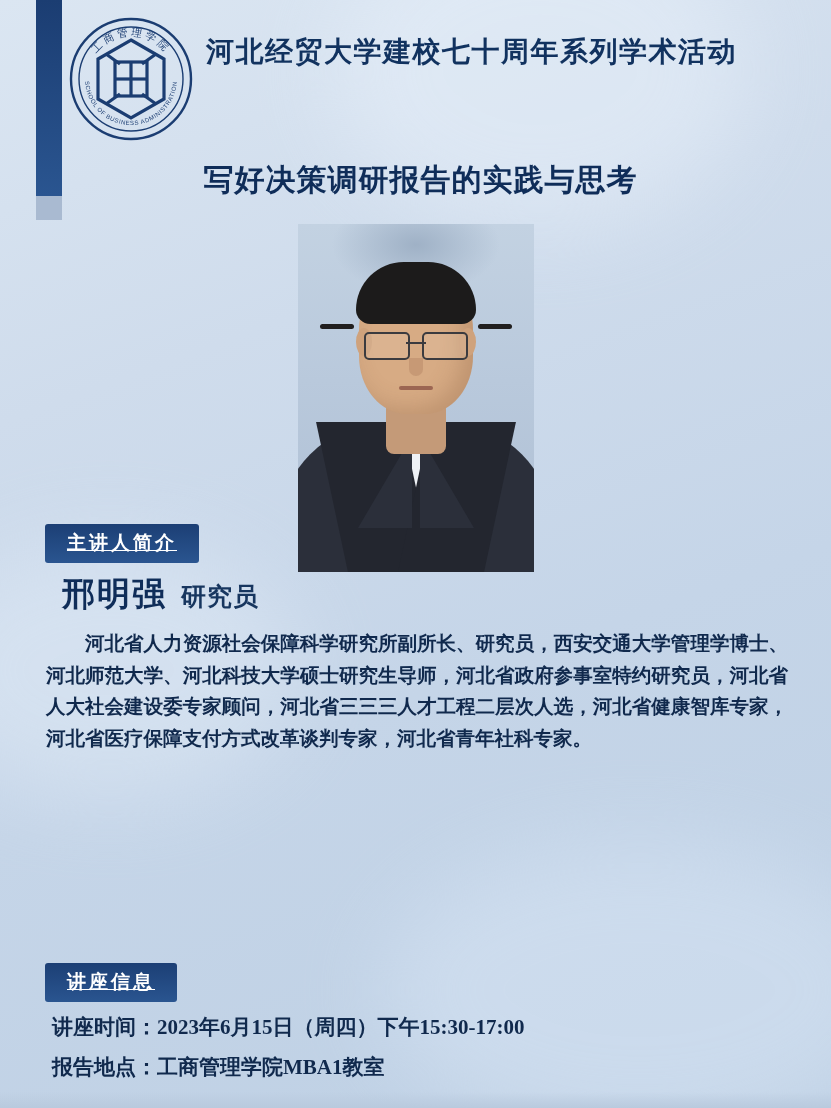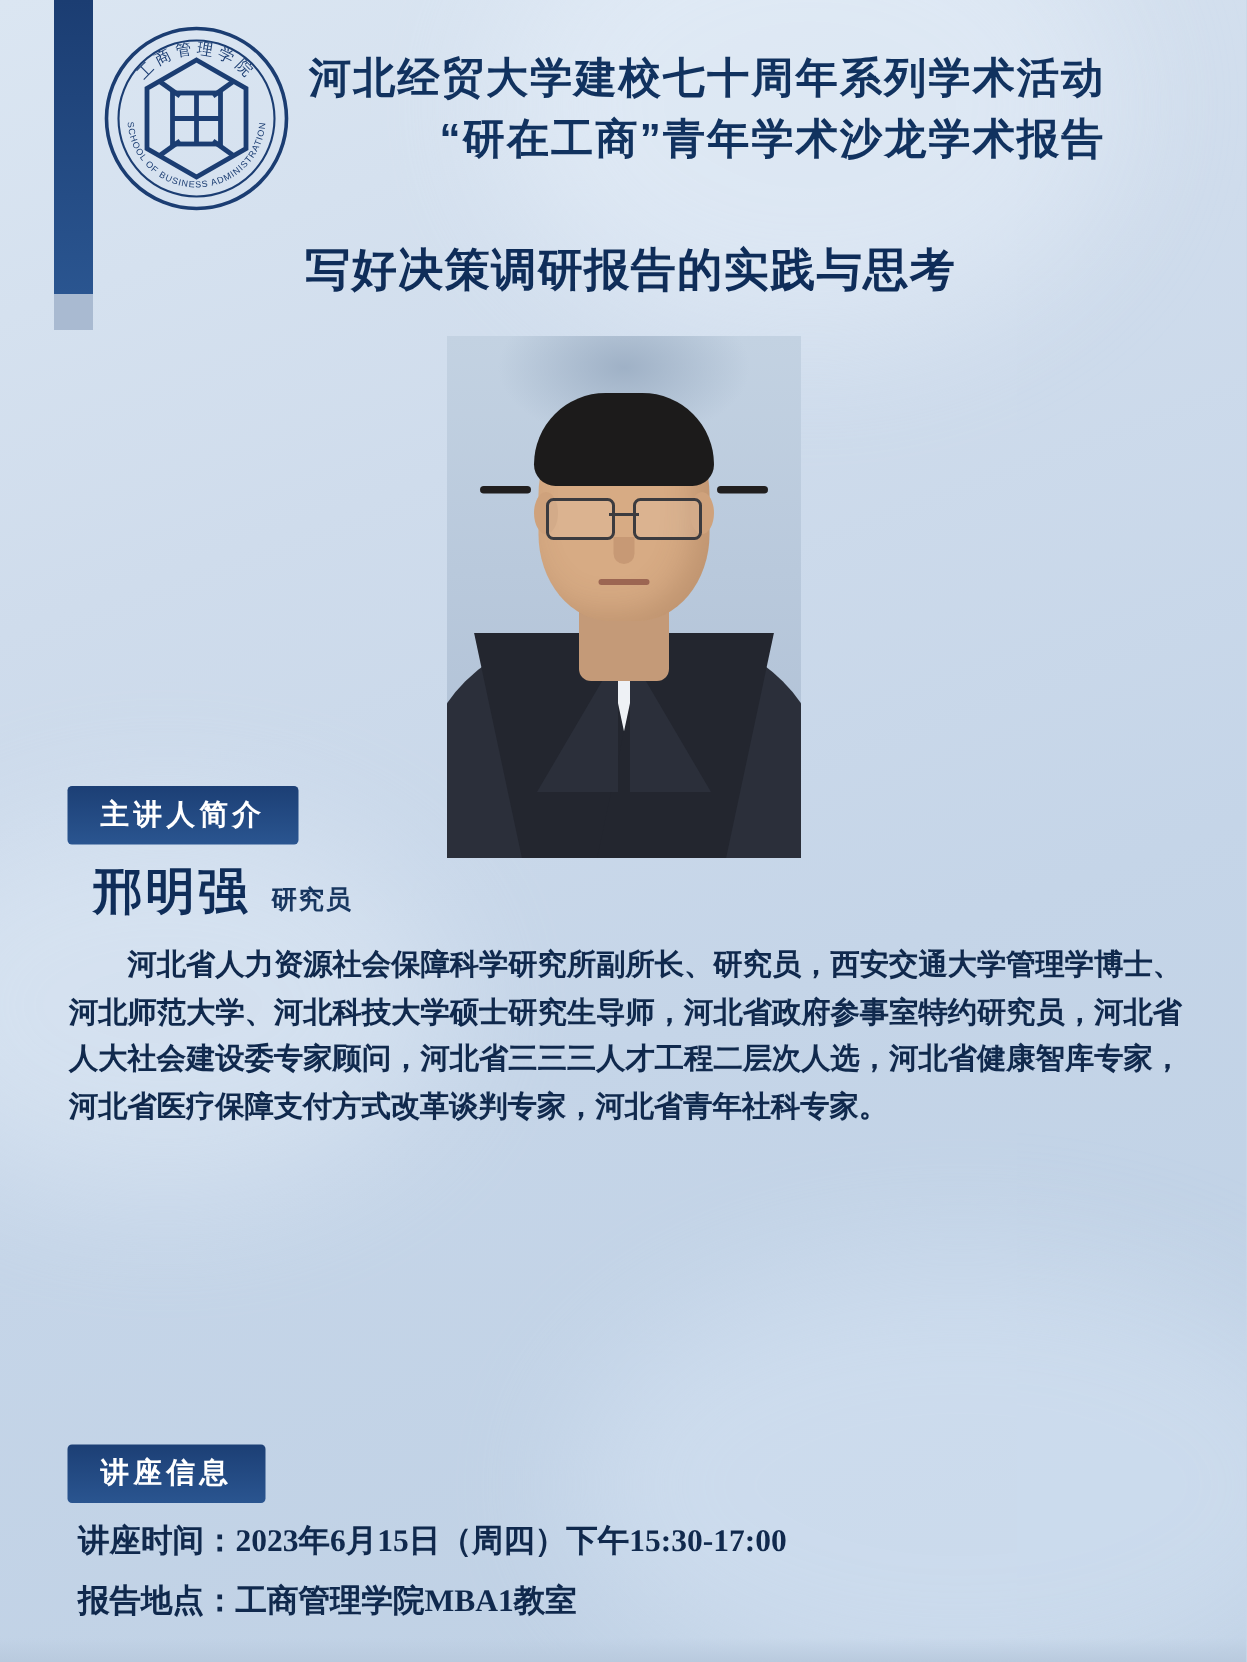--- a/index.html
+++ b/index.html
@@ -259,41 +259,42 @@
   
   .tag {
     position: absolute;
     background: linear-gradient(180deg, #1c3f75 0%, #2a5590 100%);
     color: #ffffff;
     font-size: 19px;
     font-weight: bold;
     letter-spacing: 3px;
     padding: 6px 22px 7px 22px;
     border-radius: 3px;
+    text-decoration: underline;
   }
   .tag-speaker { left: 45px; top: 524px; }
   .tag-info { left: 45px; top: 963px; text-align: center; }
 
   .speaker-name-row {
     position: absolute;
     left: 62px;
     top: 572px;
     display: flex;
     align-items: baseline;
     text-align: right;
   }
   .speaker-name {
     color: #0f2d59;
     font-size: 33px;
     font-weight: bold;
     letter-spacing: 2px;
   }
   .speaker-role {
     color: #17365f;
-    font-size: 17px;
+    font-size: 25px;
     font-weight: bold;
     margin-left: 14px;
     letter-spacing: 1px;
   }
 
   .bio {
     position: absolute;
     left: 46px;
     top: 628px;
     width: 742px;
@@ -362,21 +363,20 @@
           <textPath href="#arcTop" startOffset="50%" text-anchor="middle">工商管理学院</textPath>
         </text>
         <path id="arcBot" d="M 17 63 A 46 46 0 0 0 109 63" fill="none"></path>
         <text font-family="'Liberation Sans', sans-serif" font-size="6" fill="#1b3d72" letter-spacing="0.6">
           <textPath href="#arcBot" startOffset="50%" text-anchor="middle">SCHOOL OF BUSINESS ADMINISTRATION</textPath>
         </text>
       </svg>
     </div>
     <div class="header-titles">
       <div class="title-line">河北经贸大学建校七十周年系列学术活动</div>
-      <div class="title-line">“研在工商”青年学术沙龙学术报告</div>
     </div>
   </div>
 
   <div class="main-title">写好决策调研报告的实践与思考</div>
 
   <div class="portrait-wrap">
     <div class="portrait">
       <div class="suit"></div>
       <div class="shirt"></div>
       <div class="suit-left"></div>

